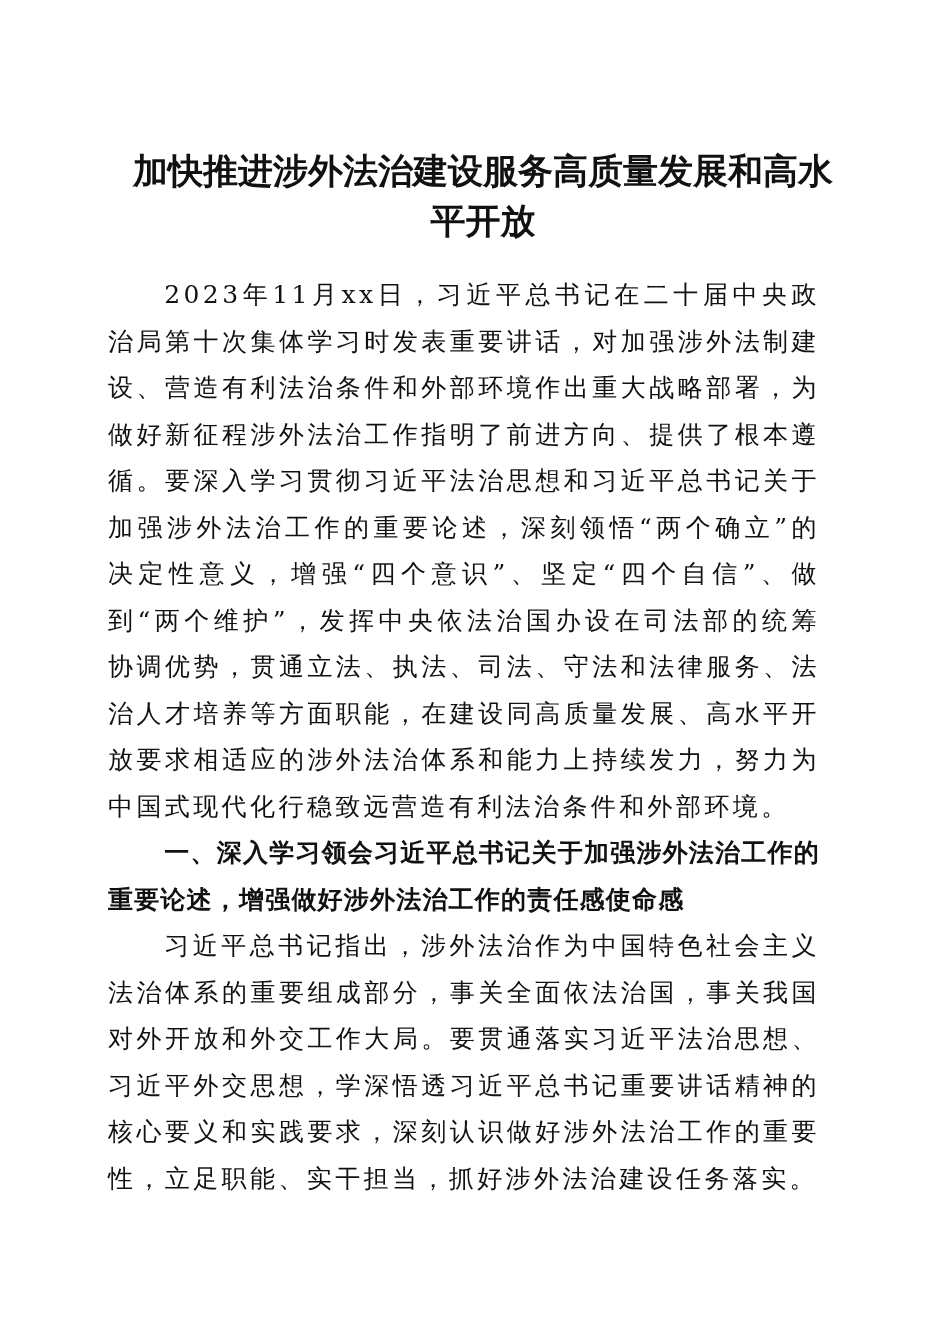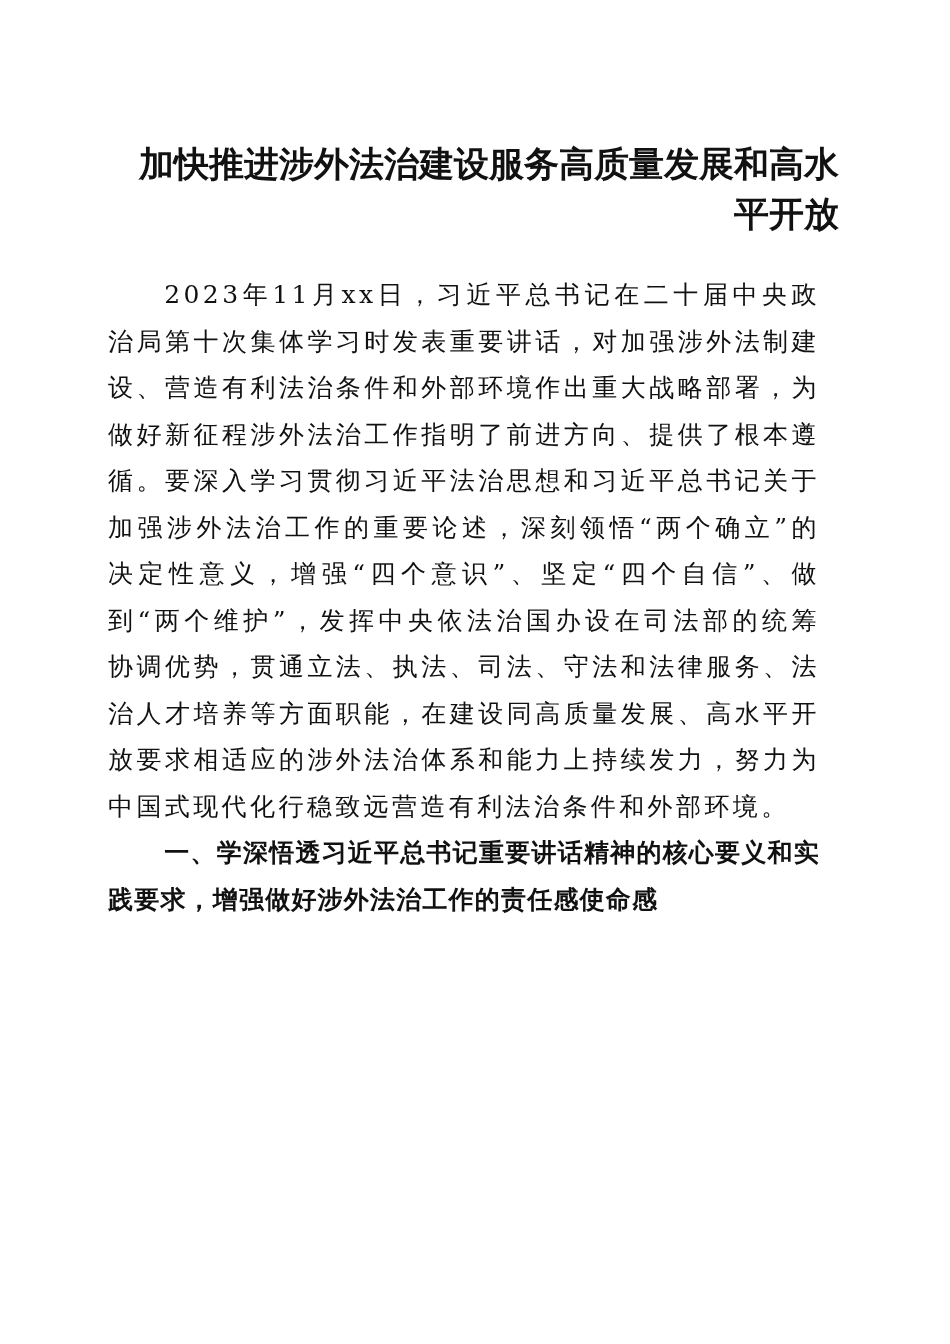--- a/index.html
+++ b/index.html
@@ -19,28 +19,28 @@
       left: 0; top: 0;
       width: 950px;
       height: 1344px;
       background: #ffffff;
     }
     .title {
       position: absolute;
       left: 112px;
       top: 138px;
       width: 726px;
-      text-align: right;
+      text-align: center;
       font-family: "DejaVu Serif", "Liberation Serif", serif;
       font-weight: bold;
       font-size: 35px;
       line-height: 50px;
       letter-spacing: 0px;
       color: #111;
-      margin: 1px;
+      margin: 8px;
     }
     .body {
       position: absolute;
       left: 108px;
       top: 272px;
       width: 712px;
       font-family: "DejaVu Serif", "Liberation Serif", serif;
       font-size: 25px;
       line-height: 46.5px;
       letter-spacing: 3.4px;
@@ -64,15 +64,16 @@
     }
   </style>
 </head>
 <body>
 
 <div class="page">
   <h1 class="title">加快推进涉外法治建设服务高质量发展和高水平开放</h1>
 
   <div class="body">
     <p class="para">2023年11月xx日，习近平总书记在二十届中央政治局第十次集体学习时发表重要讲话，对加强涉外法制建设、营造有利法治条件和外部环境作出重大战略部署，为做好新征程涉外法治工作指明了前进方向、提供了根本遵循。要深入学习贯彻习近平法治思想和习近平总书记关于加强涉外法治工作的重要论述，深刻领悟“两个确立”的决定性意义，增强“四个意识”、坚定“四个自信”、做到“两个维护”，发挥中央依法治国办设在司法部的统筹协调优势，贯通立法、执法、司法、守法和法律服务、法治人才培养等方面职能，在建设同高质量发展、高水平开放要求相适应的涉外法治体系和能力上持续发力，努力为中国式现代化行稳致远营造有利法治条件和外部环境。</p>
-    <p class="heading">一、学深悟透习近平总书记重要讲话精神的核心要义和实践要求，增强做好涉外法治工作的责任感使命感</p>
+    <p class="heading">一、深入学习领会习近平总书记关于加强涉外法治工作的重要论述，增强做好涉外法治工作的责任感使命感</p>
+    <p class="para">习近平总书记指出，涉外法治作为中国特色社会主义法治体系的重要组成部分，事关全面依法治国，事关我国对外开放和外交工作大局。要贯通落实习近平法治思想、习近平外交思想，学深悟透习近平总书记重要讲话精神的核心要义和实践要求，深刻认识做好涉外法治工作的重要性，立足职能、实干担当，抓好涉外法治建设任务落实。</p>
   </div>
 </div>
 
 </body></html>

